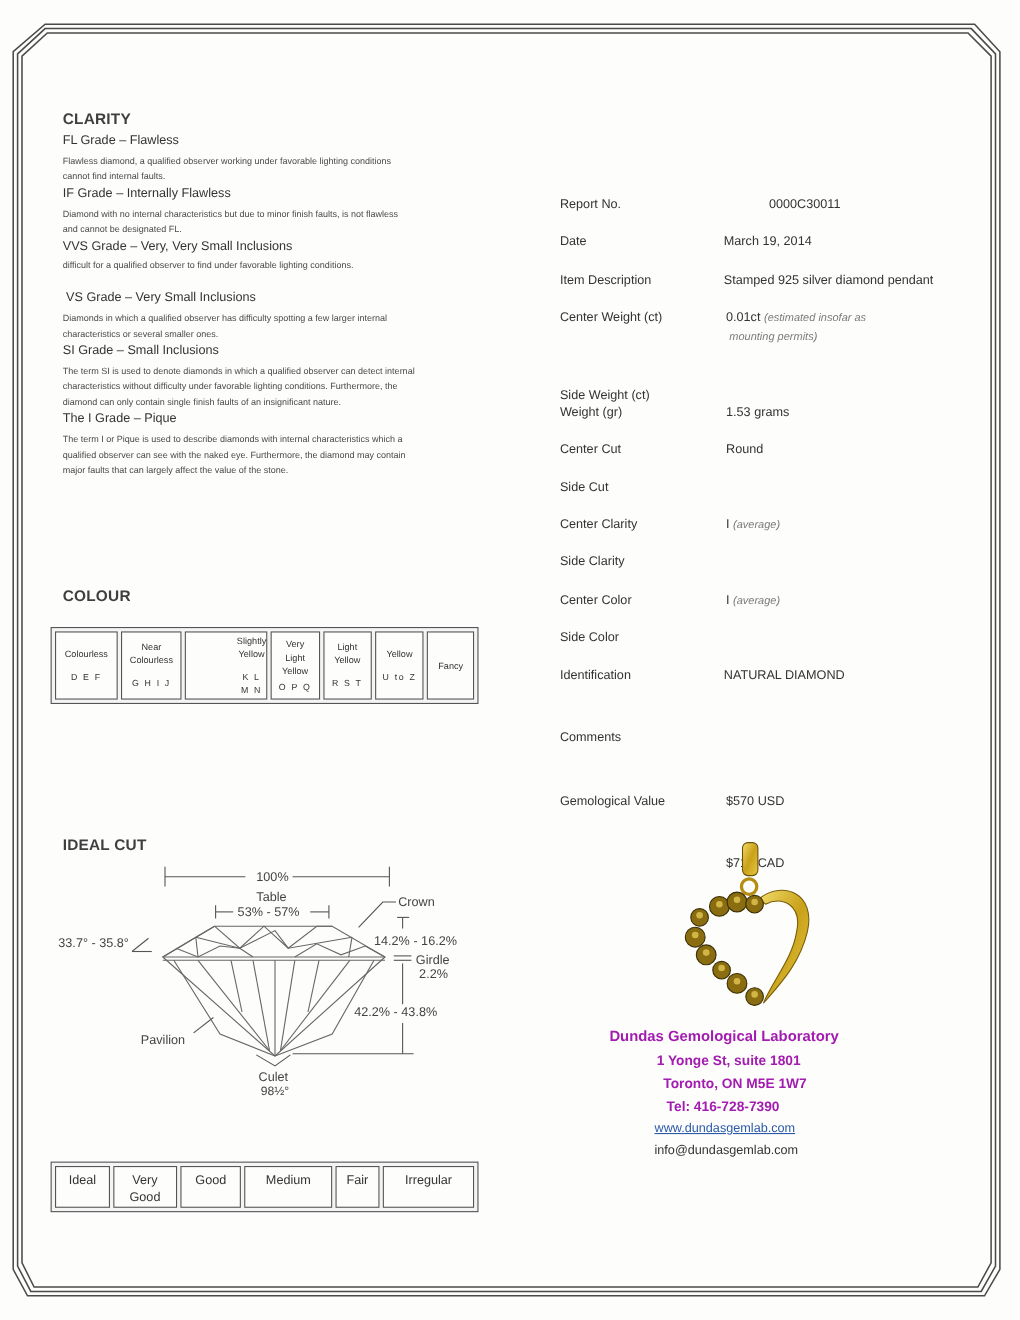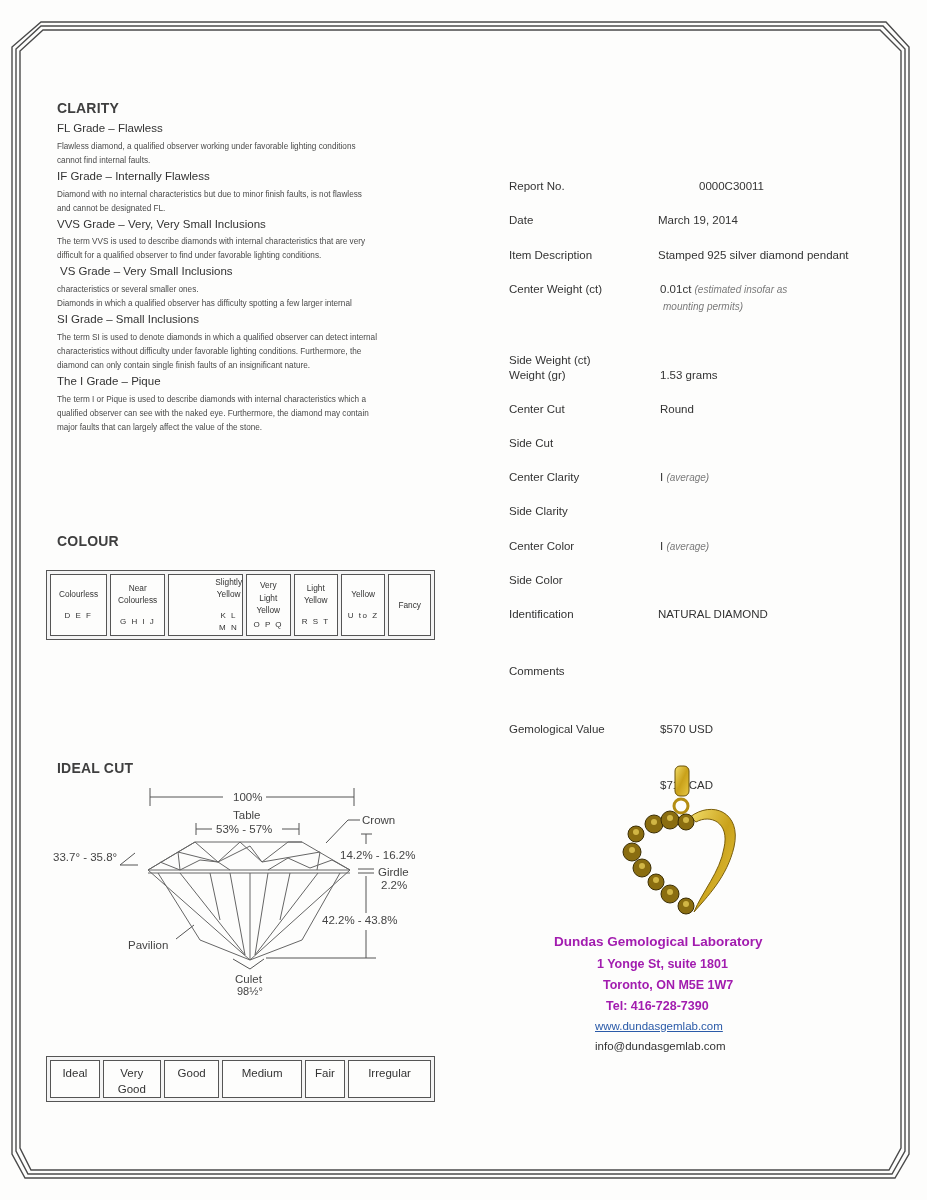--- a/index.html
+++ b/index.html
@@ -46,28 +46,27 @@
 </div>
 
 <div class="grade-h" style="top:170px;">IF Grade – Internally Flawless</div>
 <div class="grade-p" style="top:188px;">
   <div>Diamond with no internal characteristics but due to minor finish faults, is not flawless</div>
   <div>and cannot be designated FL.</div>
 </div>
 
 <div class="grade-h" style="top:218px;">VVS Grade – Very, Very Small Inclusions</div>
 <div class="grade-p" style="top:235px;">
-  <div>The term VVS is used to describe diamonds with internal characteristics that are very</div>
   <div>difficult for a qualified observer to find under favorable lighting conditions.</div>
 </div>
 
 <div class="grade-h" style="top:265px; left:60px;">VS Grade – Very Small Inclusions</div>
 <div class="grade-p" style="top:283px;">
+  <div>Diamonds in which a qualified observer has difficulty spotting a few larger internal</div>
   <div>characteristics or several smaller ones.</div>
-  <div>Diamonds in which a qualified observer has difficulty spotting a few larger internal</div>
 </div>
 
 <div class="grade-h" style="top:313px;">SI Grade – Small Inclusions</div>
 <div class="grade-p" style="top:331px;">
   <div>The term SI is used to denote diamonds in which a qualified observer can detect internal</div>
   <div>characteristics without difficulty under favorable lighting conditions. Furthermore, the</div>
   <div>diamond can only contain single finish faults of an insignificant nature.</div>
 </div>
 
 <div class="grade-h" style="top:375px;">The I Grade – Pique</div>

